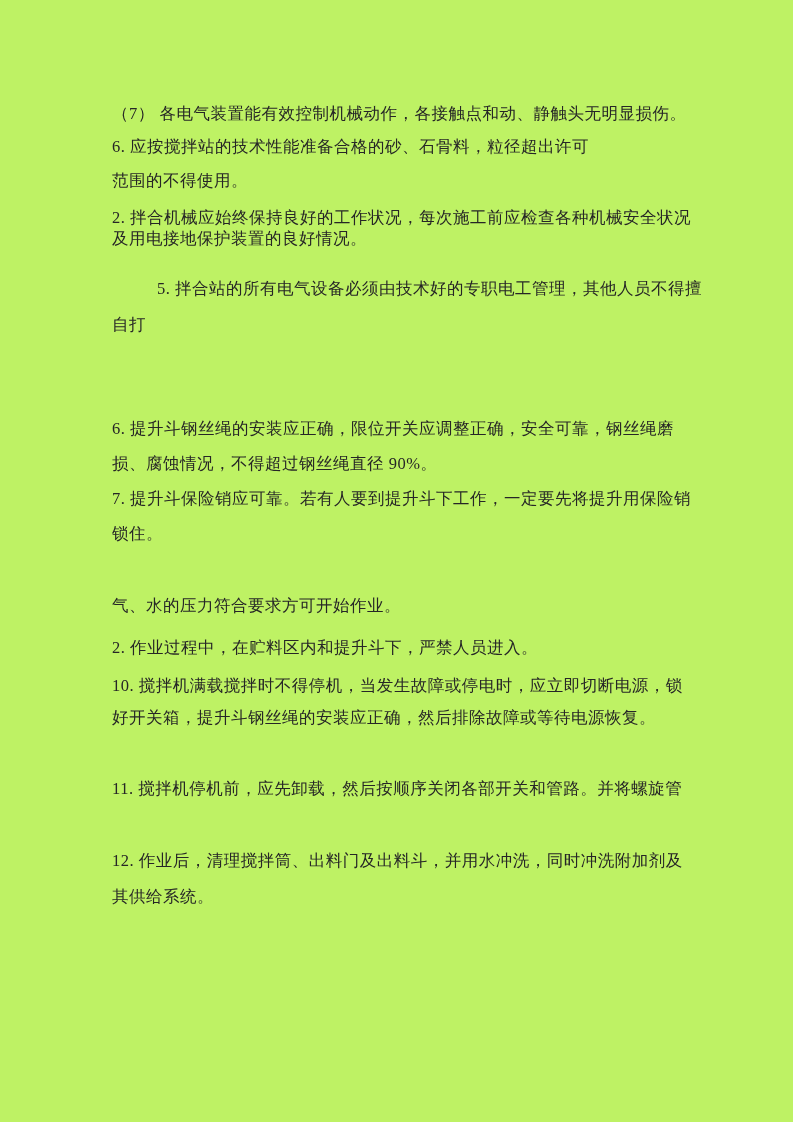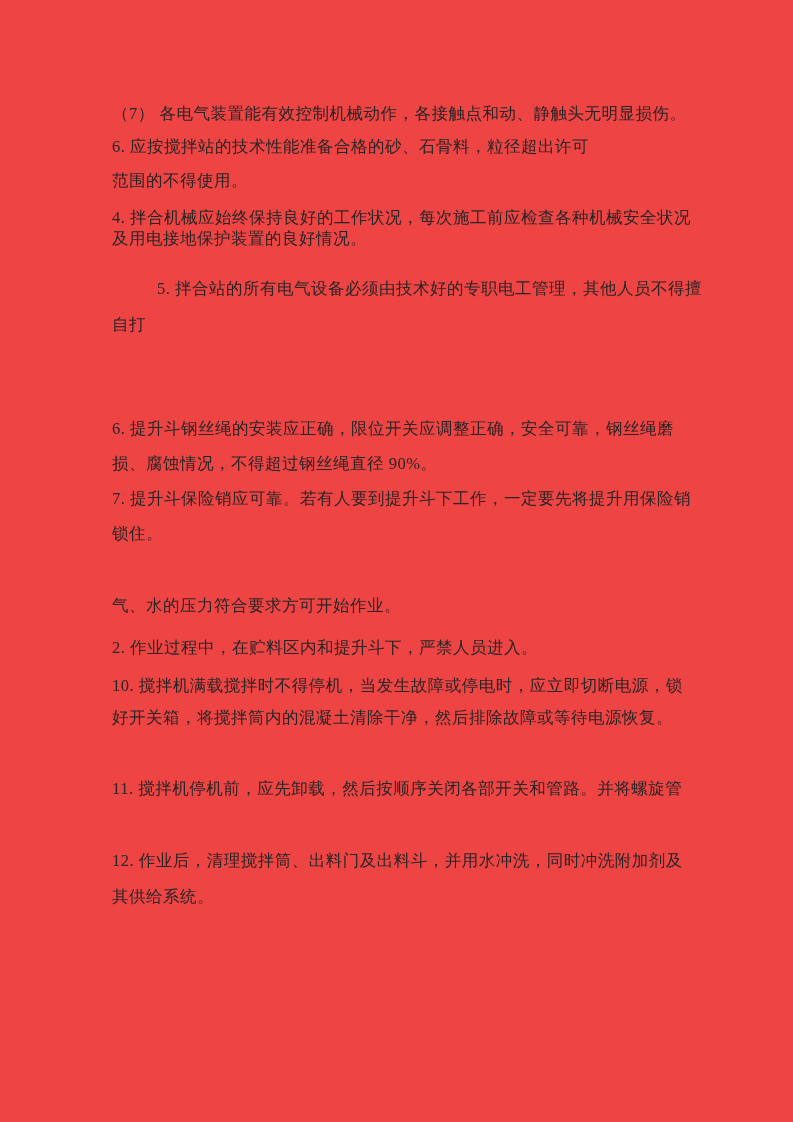--- a/index.html
+++ b/index.html
@@ -4,21 +4,21 @@
 <style>
   html, body {
     margin: 0;
     padding: 0;
     background: #ffffff;
   }
   .page {
     position: relative;
     width: 793px;
     height: 1122px;
-    background: #ef4444;
+    background: #bef264;
     overflow: hidden;
     font-family: "Liberation Serif", "DejaVu Serif", serif;
   }
   .doc-line {
     position: absolute;
     left: 112px;
     font-size: 16.5px;
     line-height: 22px;
     color: #262626;
     letter-spacing: 0.5px;
@@ -28,28 +28,28 @@
     left: 157px;
   }
 </style>
 </head>
 <body>
 
 <div class="page">
   <div class="doc-line" style="top:103px">（7） 各电气装置能有效控制机械动作，各接触点和动、静触头无明显损伤。</div>
   <div class="doc-line" style="top:136px">6. 应按搅拌站的技术性能准备合格的砂、石骨料，粒径超出许可</div>
   <div class="doc-line" style="top:170px">范围的不得使用。</div>
-  <div class="doc-line" style="top:207px">4. 拌合机械应始终保持良好的工作状况，每次施工前应检查各种机械安全状况</div>
+  <div class="doc-line" style="top:207px">2. 拌合机械应始终保持良好的工作状况，每次施工前应检查各种机械安全状况</div>
   <div class="doc-line" style="top:228px">及用电接地保护装置的良好情况。</div>
   <div class="doc-line indented" style="top:278px">5. 拌合站的所有电气设备必须由技术好的专职电工管理，其他人员不得擅</div>
   <div class="doc-line" style="top:314px">自打</div>
   <div class="doc-line" style="top:418px">6. 提升斗钢丝绳的安装应正确，限位开关应调整正确，安全可靠，钢丝绳磨</div>
   <div class="doc-line" style="top:453px">损、腐蚀情况，不得超过钢丝绳直径 90%。</div>
   <div class="doc-line" style="top:488px">7. 提升斗保险销应可靠。若有人要到提升斗下工作，一定要先将提升用保险销</div>
   <div class="doc-line" style="top:523px">锁住。</div>
   <div class="doc-line" style="top:595px">气、水的压力符合要求方可开始作业。</div>
   <div class="doc-line" style="top:637px">2. 作业过程中，在贮料区内和提升斗下，严禁人员进入。</div>
   <div class="doc-line" style="top:675px">10. 搅拌机满载搅拌时不得停机，当发生故障或停电时，应立即切断电源，锁</div>
-  <div class="doc-line" style="top:707px">好开关箱，将搅拌筒内的混凝土清除干净，然后排除故障或等待电源恢复。</div>
+  <div class="doc-line" style="top:707px">好开关箱，提升斗钢丝绳的安装应正确，然后排除故障或等待电源恢复。</div>
   <div class="doc-line" style="top:778px">11. 搅拌机停机前，应先卸载，然后按顺序关闭各部开关和管路。并将螺旋管</div>
   <div class="doc-line" style="top:850px">12. 作业后，清理搅拌筒、出料门及出料斗，并用水冲洗，同时冲洗附加剂及</div>
   <div class="doc-line" style="top:886px">其供给系统。</div>
 </div>
 
 </body></html>

